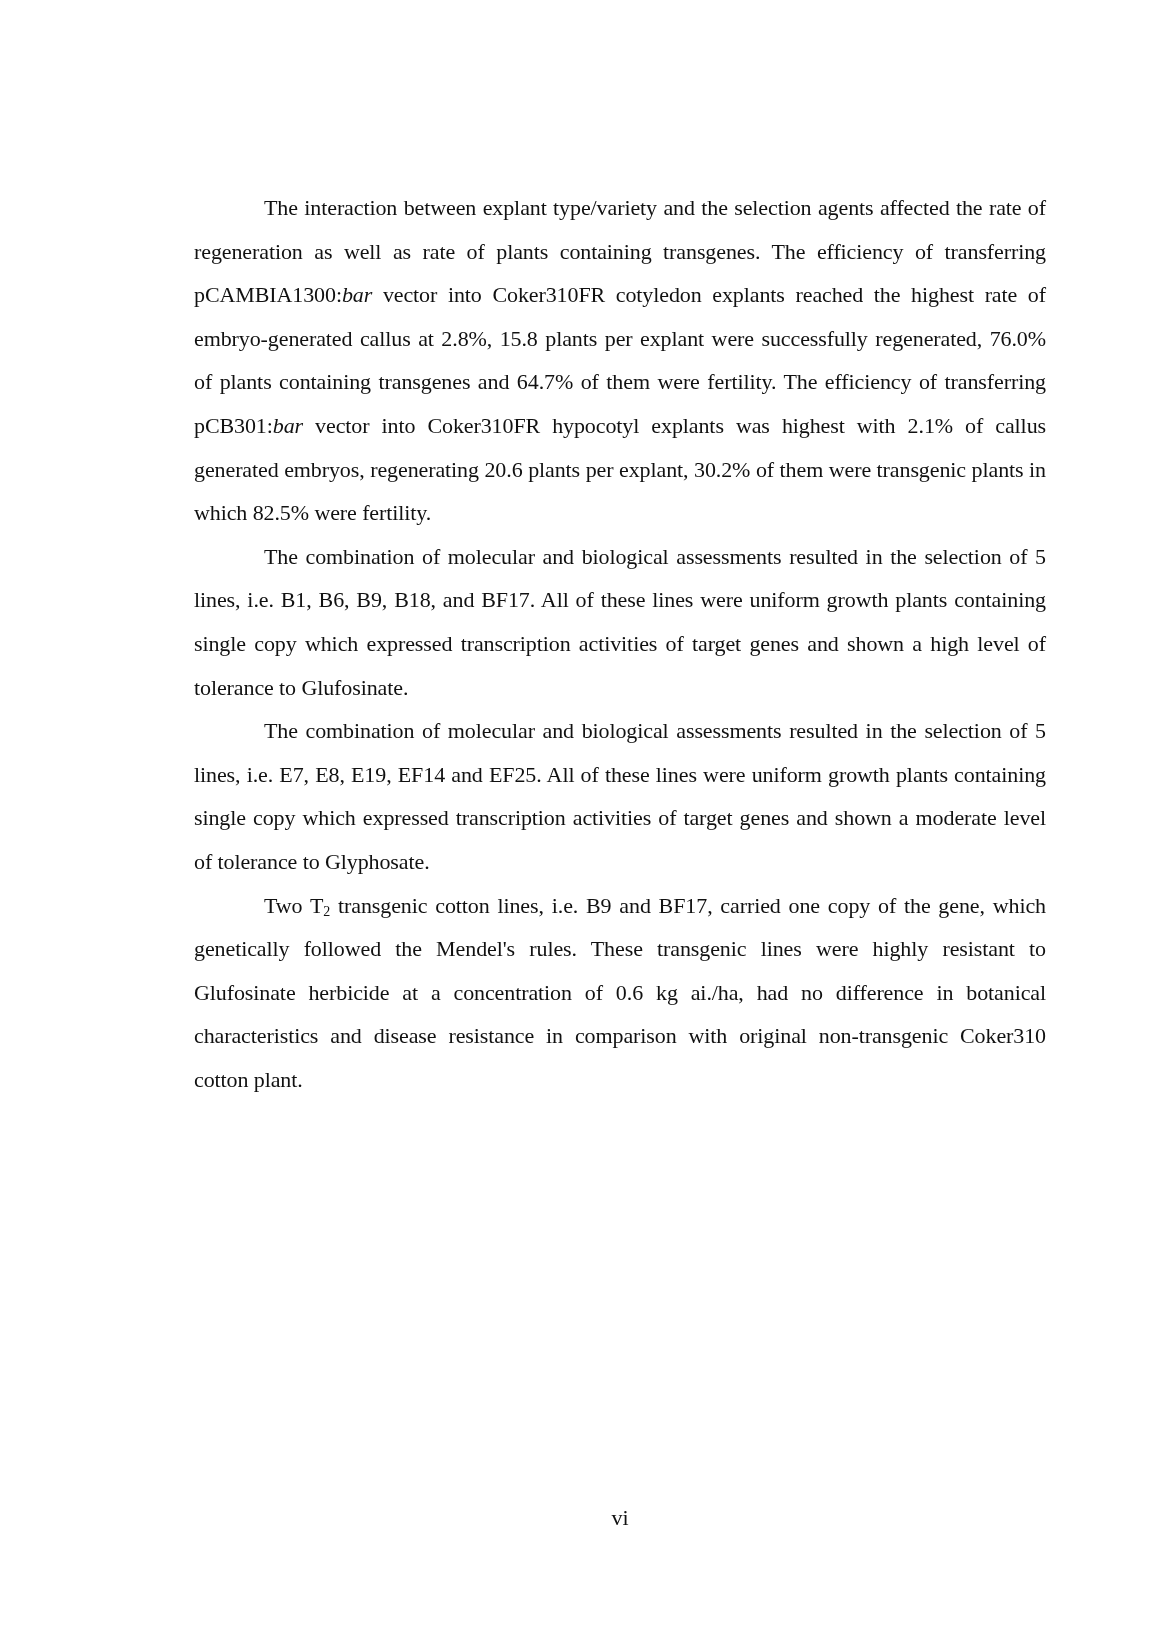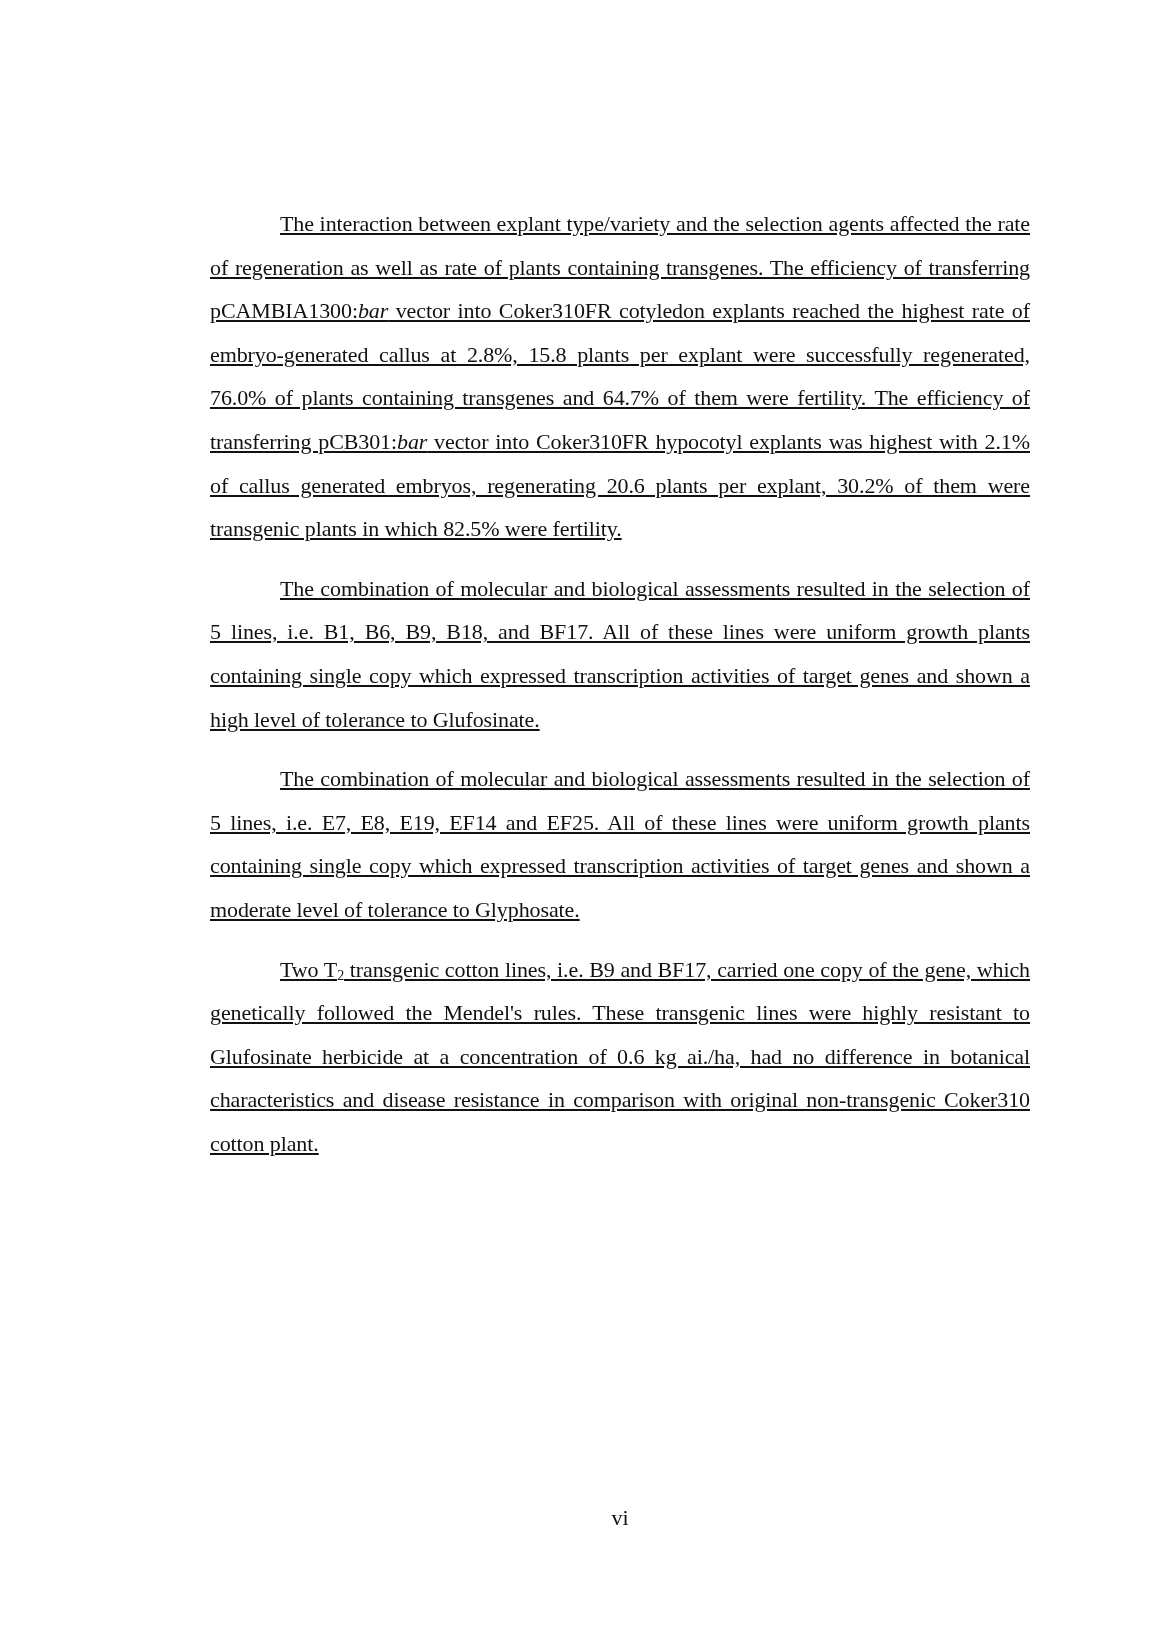--- a/index.html
+++ b/index.html
@@ -15,27 +15,26 @@
       font-family: "Liberation Serif", "DejaVu Serif", serif;
       color: #111111;
     }
     .page {
       position: absolute;
       left: 194px;
       top: 186px;
       width: 852px;
     }
     .para {
-      margin: 16px;
+      margin: 0;
       font-size: 22px;
       line-height: 43.6px;
       text-align: justify;
       text-indent: 70px;
       letter-spacing: -0.1px;
-      text-decoration: underline;
     }
     .para i { font-style: italic; }
     .sub {
       font-size: 14px;
       vertical-align: -3px;
       line-height: 0;
     }
     .page-number {
       position: absolute;
       left: 0;

